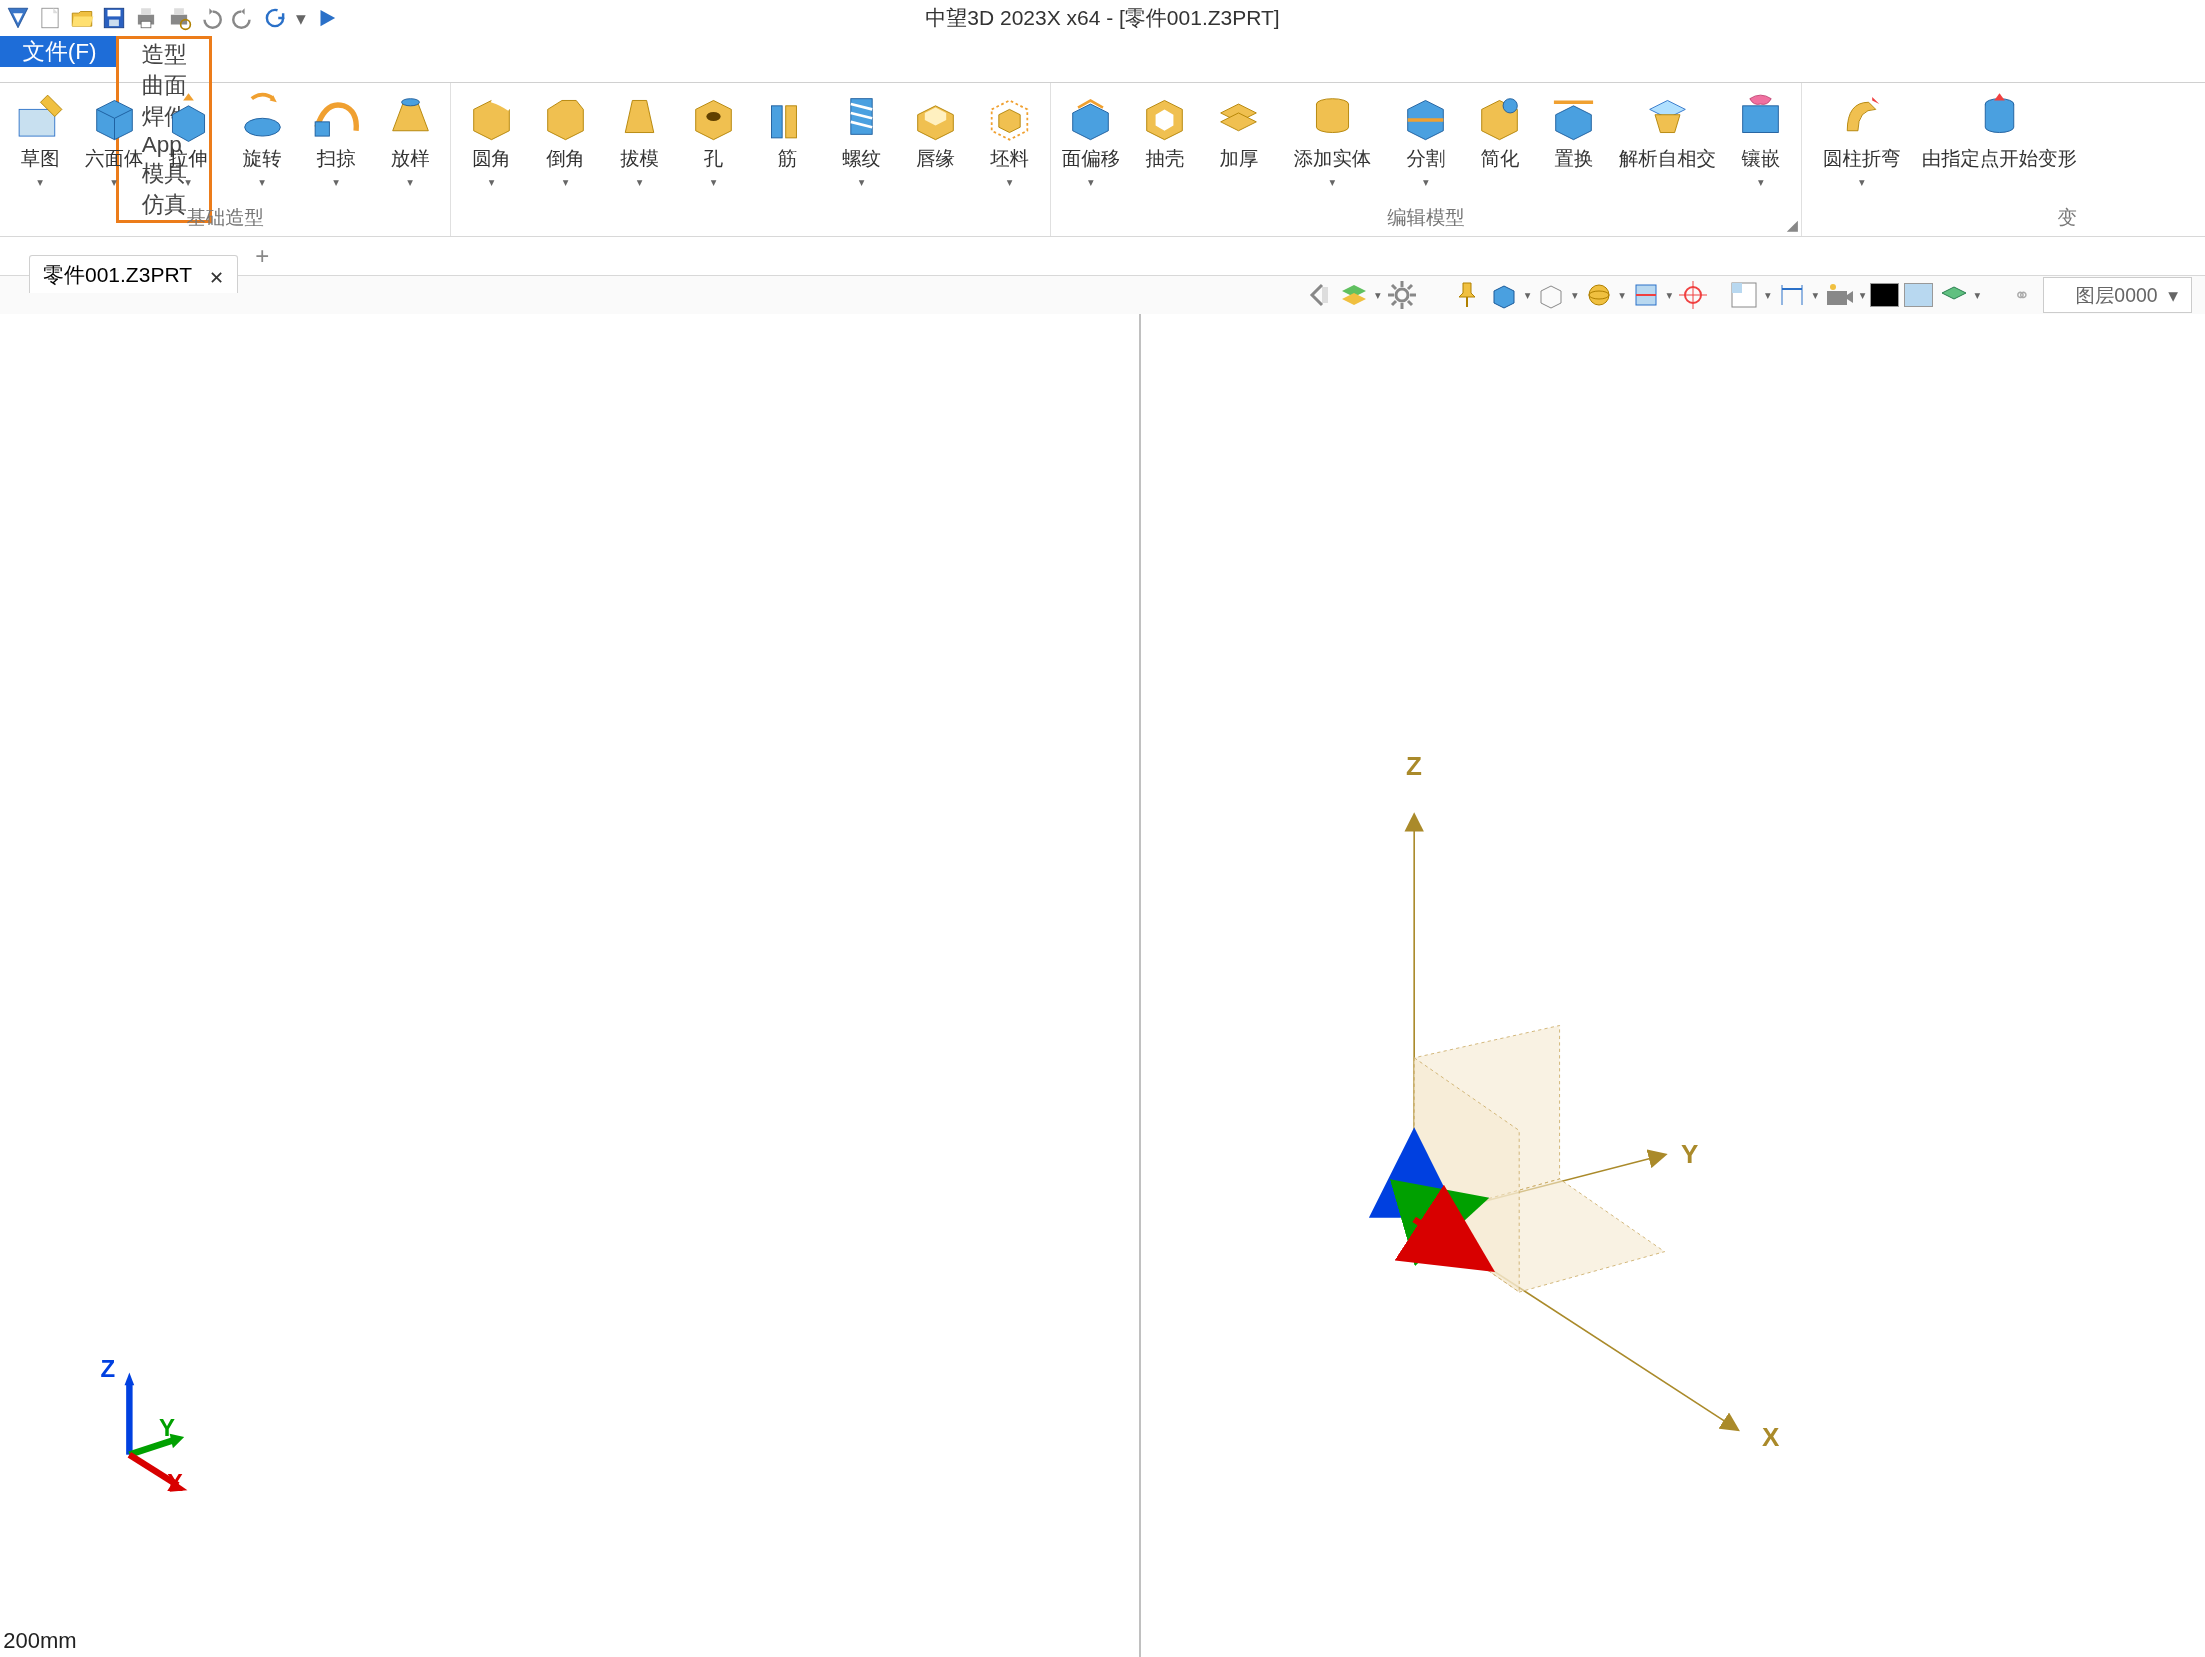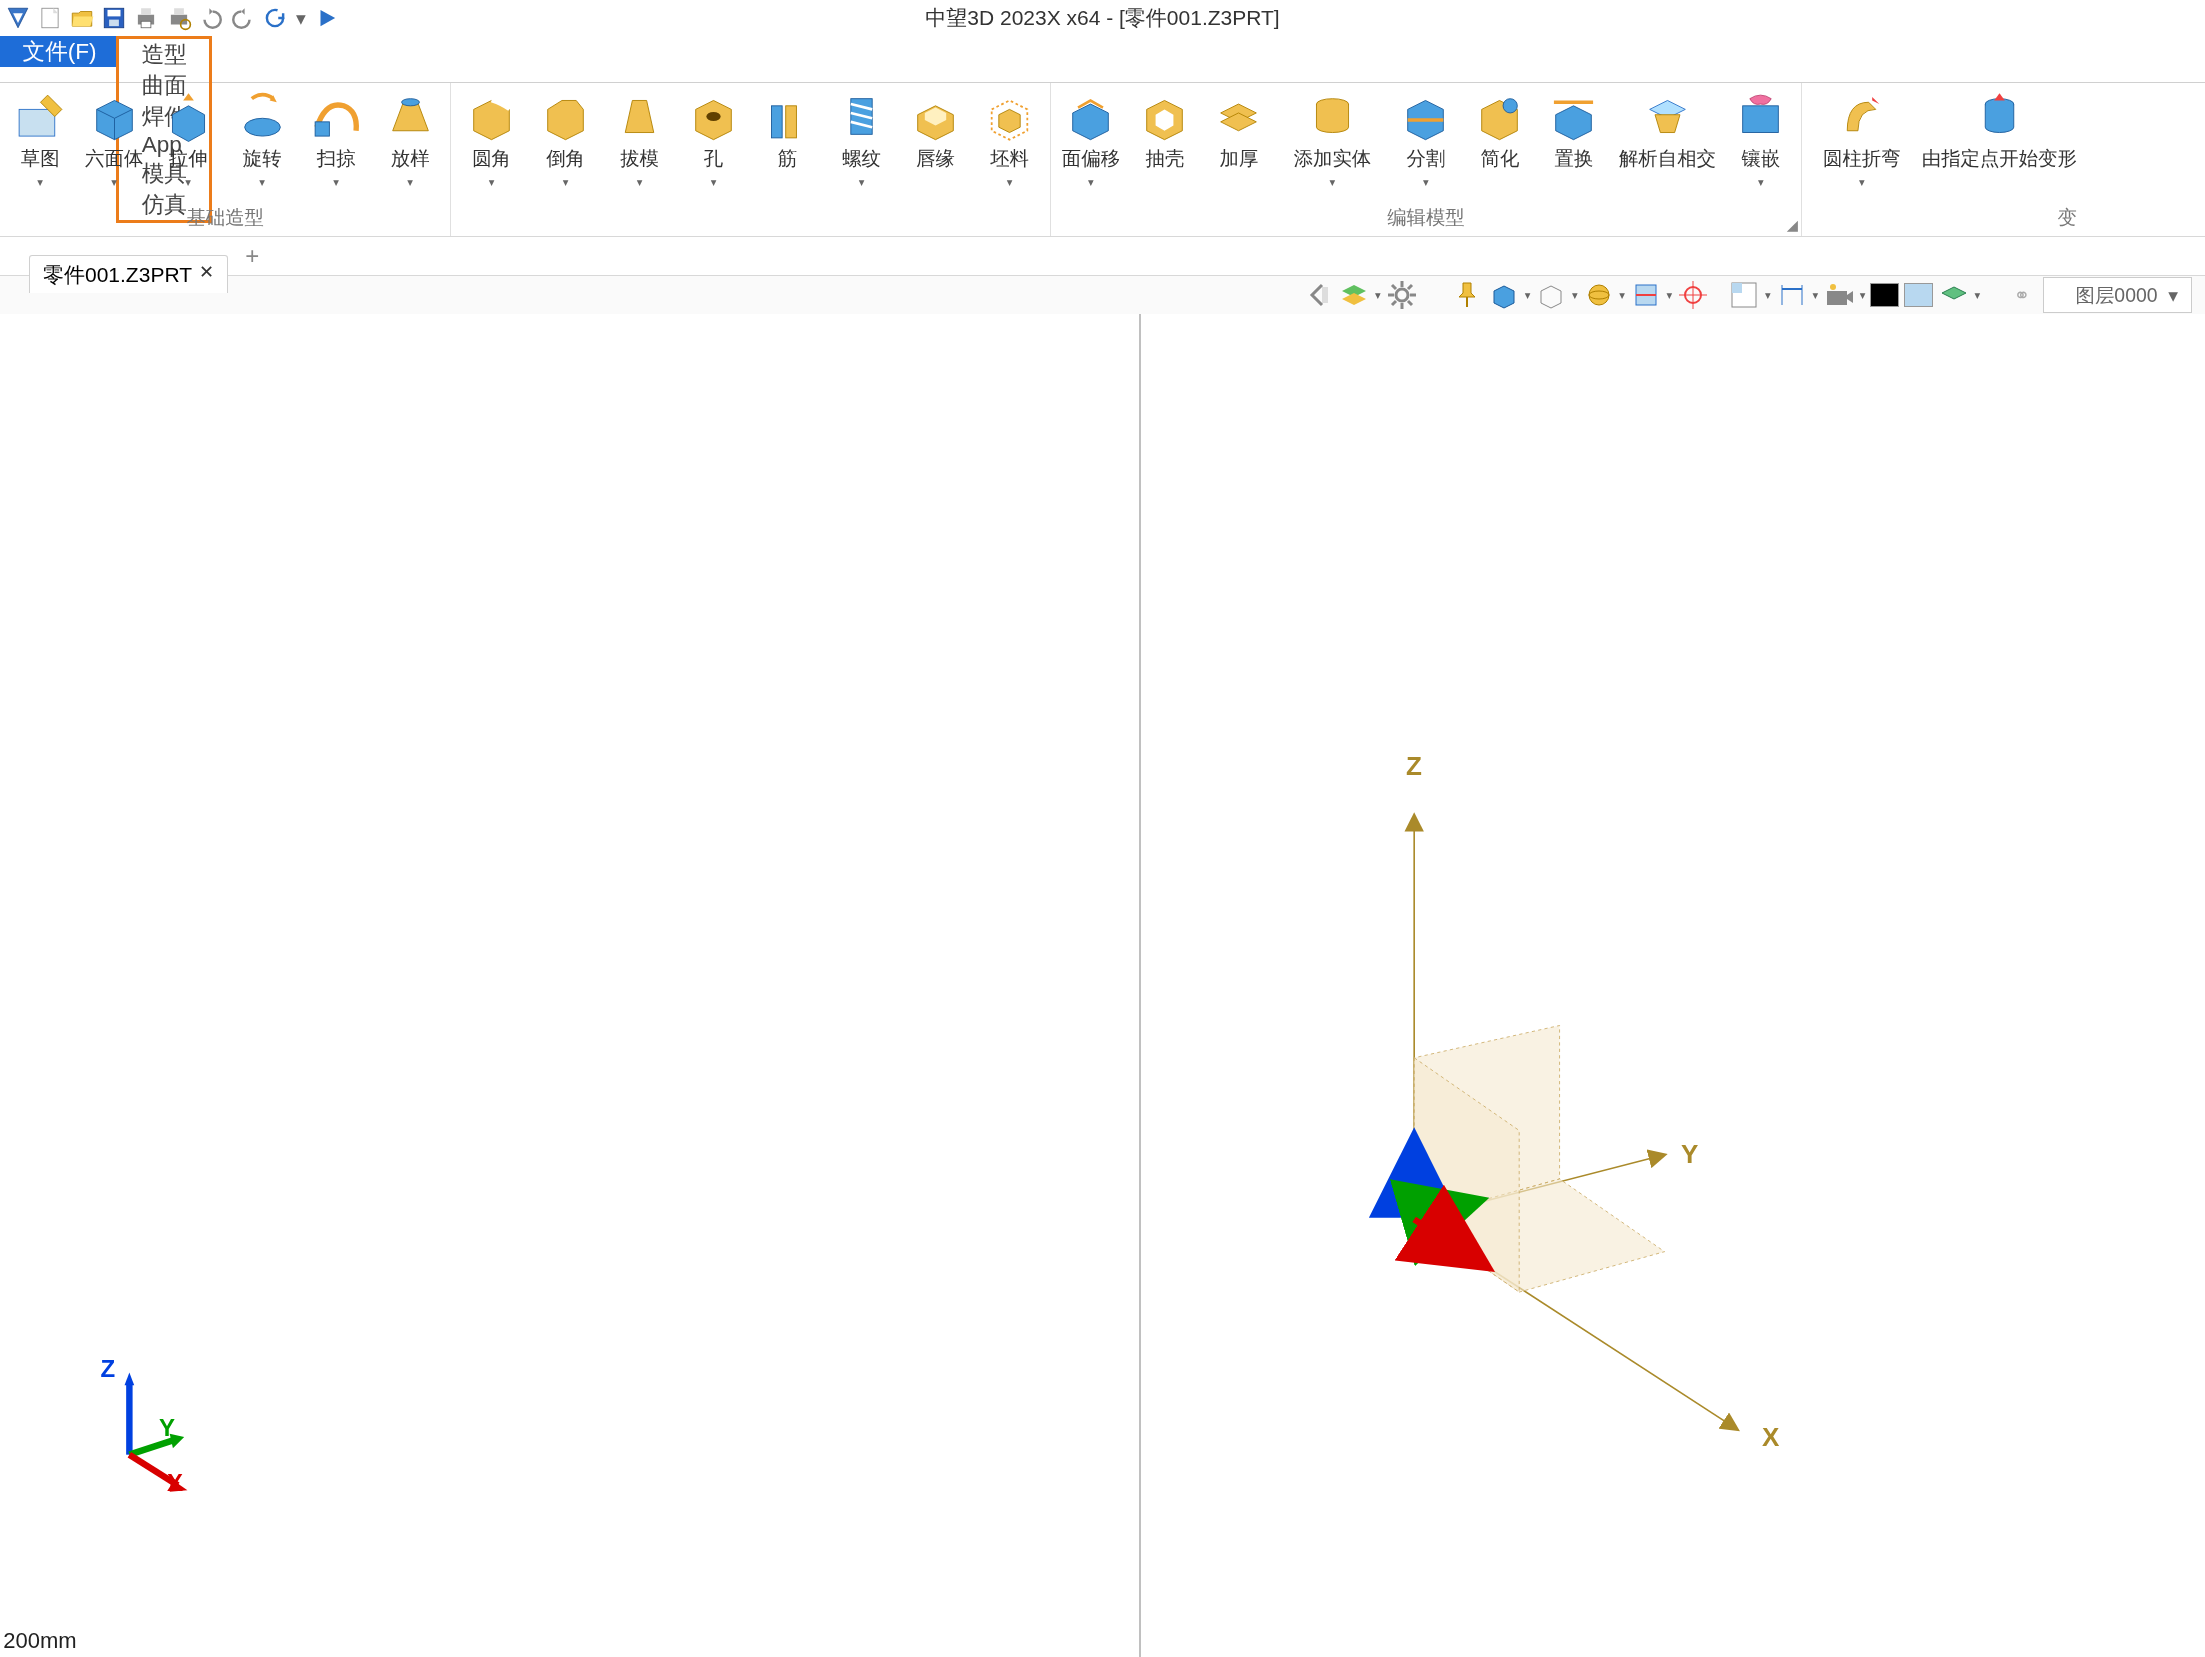--- a/index.html
+++ b/index.html
@@ -27,21 +27,21 @@
 .ribbon-btn.wide { width: 113px; }
 .ribbon-btn.xwide { width: 162px; }
 .ribbon-icon { width: 57px; height: 52px; display: flex; align-items: center; justify-content: center; }
 .ribbon-label { font-size: 19.4px; color: #333; margin-top: 1.6px; white-space: nowrap; }
 .ribbon-drop { font-size: 11.3px; color: #666; margin-top: 4.8px; }
 .ribbon-group-label { text-align: center; font-size: 19.4px; color: #777; padding: 3.2px 0 4.8px; }
 .dlg-launcher { position: absolute; right: 3.2px; bottom: 3.2px; font-size: 14.5px; color: #888; cursor: pointer; }
 
 
 .doc-tabs { height: 39px; display: flex; align-items: center; padding-left: 29px; border-bottom: 0.8px solid #d8d8d8; }
-.doc-tab { padding: 4.8px 13px; font-size: 21px; display: flex; align-items: flex-start; gap: 7px; background: #fff; border: 0.8px solid #d0d0d0; border-bottom: none; border-radius: 3.2px 3.2px 0 0; margin-top: 36px; }
+.doc-tab { padding: 4.8px 13px; font-size: 21px; display: flex; align-items: flex-end; gap: 17px; background: #fff; border: 0.8px solid #d0d0d0; border-bottom: none; border-radius: 3.2px 3.2px 0 0; margin-top: 36px; }
 .tab-close { font-size: 18px; color: #333; cursor: pointer; }
 .tab-add { width: 29px; height: 29px; display: flex; align-items: center; justify-content: center; color: #888; font-size: 24px; cursor: pointer; margin-left: 9.7px; }
 
 
 .view-toolbar { height: 39px; display: flex; align-items: center; justify-content: flex-end; padding-right: 13px; border-bottom: 0.8px solid #eee; gap: 4.8px; background: #fafafa; }
 .vt-divshift { flex: 1; }
 .vt-btn { width: 32px; height: 32px; display: flex; align-items: center; justify-content: center; cursor: pointer; }
 .vt-drop { padding: 3.2px 13px 3.2px 32px; border: 0.8px solid #ccc; background: #fff; font-size: 19.4px; color: #666; position: relative; }
 .swatch { width: 29px; height: 24px; border: 0.8px solid #999; }
 .swatch.black { background: #000; }

